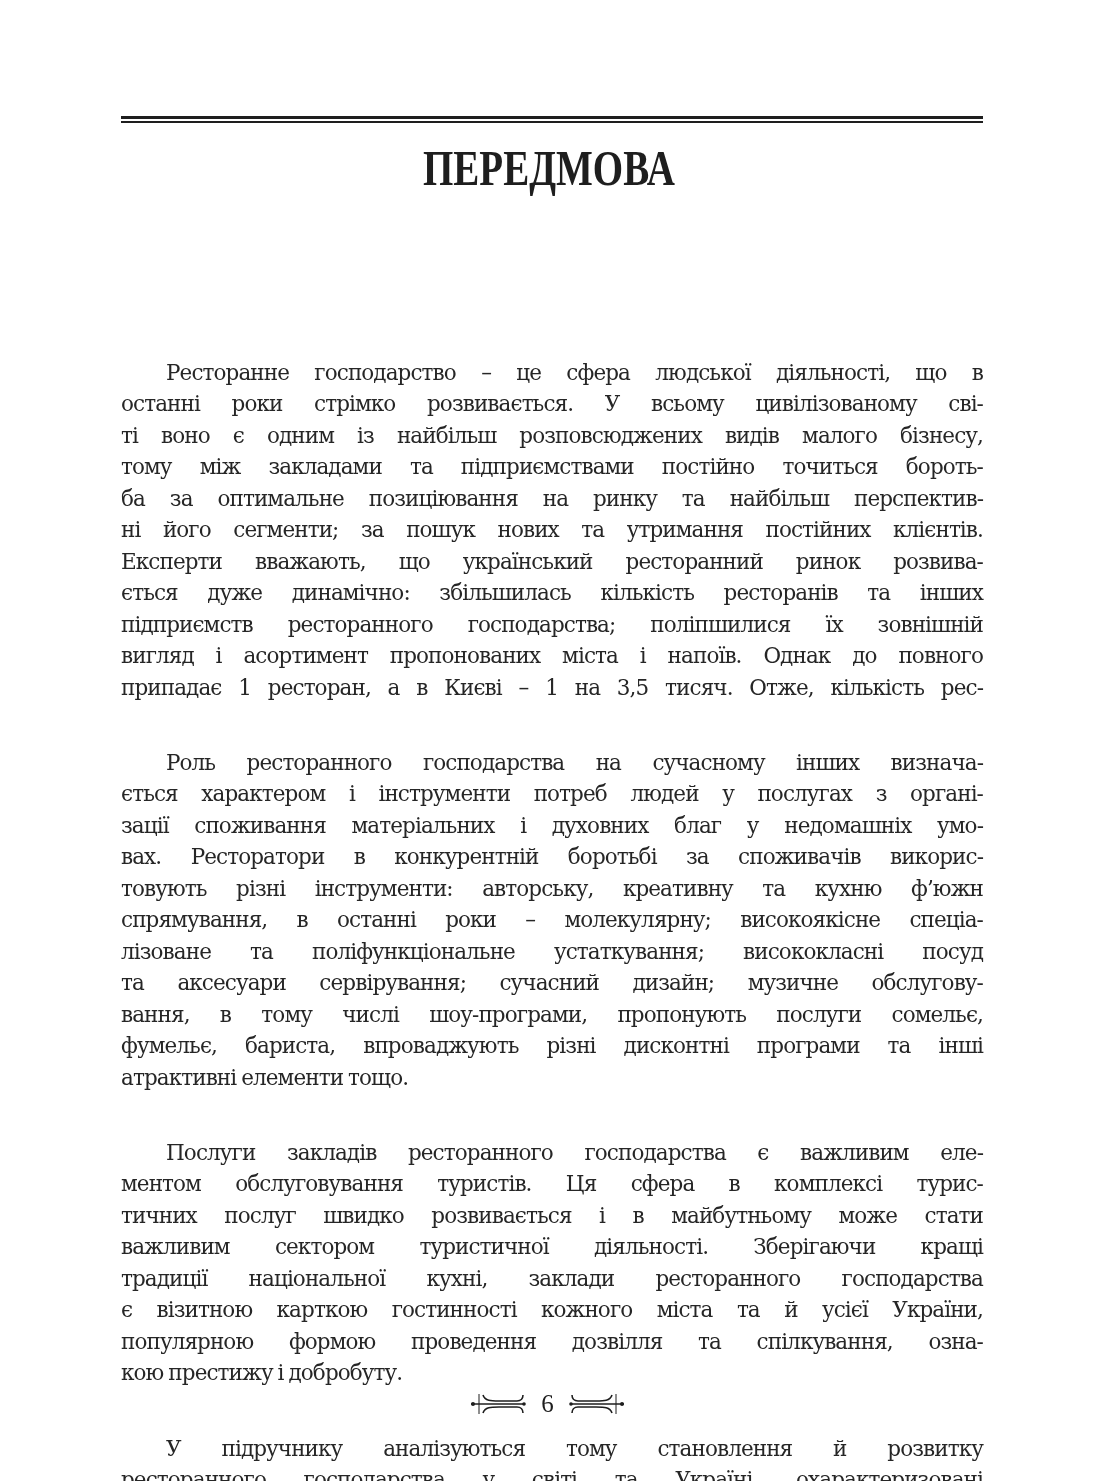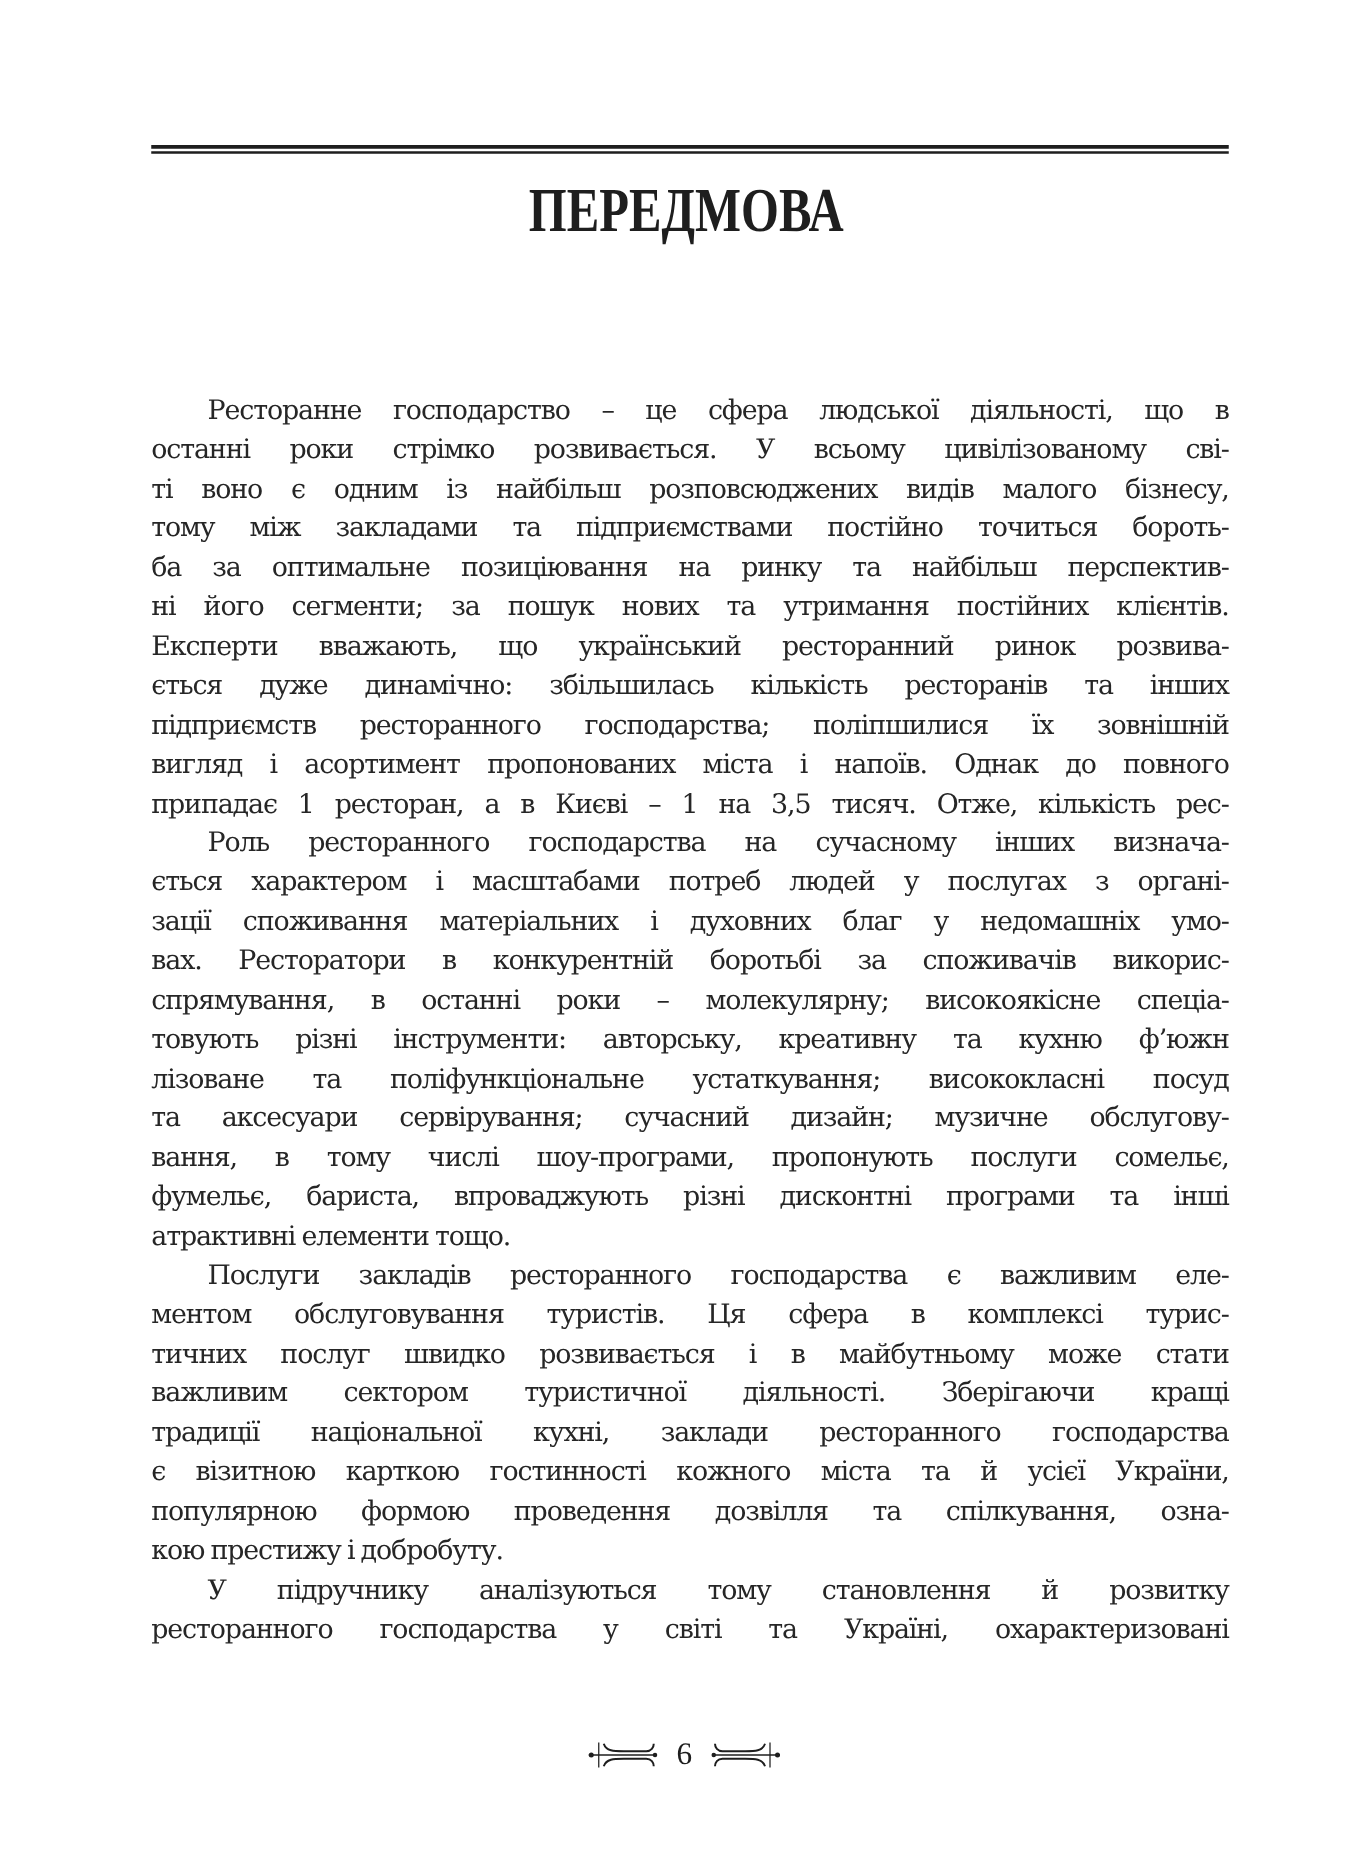--- a/index.html
+++ b/index.html
@@ -68,20 +68,21 @@
       text-align: justify;
       text-align-last: justify;
       letter-spacing: -0.9px;
       word-spacing: -1px;
     }
     .body-text .ln.last {
       text-align-last: left;
     }
     .body-text .ln.indent {
       padding-left: 45px;
+      margin-top: 44px;
     }
     .footer {
       position: absolute;
       top: 1384px;
       left: 0;
       width: 1095px;
       height: 40px;
       display: flex;
       justify-content: center;
       align-items: center;
@@ -118,25 +119,25 @@
       <span class="ln">ні його сегменти; за пошук нових та утримання постійних клієнтів.</span>
       <span class="ln">Експерти вважають, що український ресторанний ринок розвива-</span>
       <span class="ln">ється дуже динамічно: збільшилась кількість ресторанів та інших</span>
       <span class="ln">підприємств ресторанного господарства; поліпшилися їх зовнішній</span>
       <span class="ln">вигляд і асортимент пропонованих міста і напоїв. Однак до повного</span>
       <span class="ln">припадає 1 ресторан, а в Києві – 1 на 3,5 тисяч. Отже, кількість рес-</span>
     </div>
 
     <div>
       <span class="ln indent">Роль ресторанного господарства на сучасному інших визнача-</span>
-      <span class="ln">ється характером і масштабами потреб людей у послугах з органі-</span>
+      <span class="ln">ється характером і інструменти потреб людей у послугах з органі-</span>
       <span class="ln">зації споживання матеріальних і духовних благ у недомашніх умо-</span>
       <span class="ln">вах. Ресторатори в конкурентній боротьбі за споживачів викорис-</span>
+      <span class="ln">товують різні інструменти: авторську, креативну та кухню ф’южн</span>
       <span class="ln">спрямування, в останні роки – молекулярну; високоякісне спеціа-</span>
-      <span class="ln">товують різні інструменти: авторську, креативну та кухню ф’южн</span>
       <span class="ln">лізоване та поліфункціональне устаткування; висококласні посуд</span>
       <span class="ln">та аксесуари сервірування; сучасний дизайн; музичне обслугову-</span>
       <span class="ln">вання, в тому числі шоу-програми, пропонують послуги сомельє,</span>
       <span class="ln">фумельє, бариста, впроваджують різні дисконтні програми та інші</span>
       <span class="ln last">атрактивні елементи тощо.</span>
     </div>
 
     <div>
       <span class="ln indent">Послуги закладів ресторанного господарства є важливим еле-</span>
       <span class="ln">ментом обслуговування туристів. Ця сфера в комплексі турис-</span>

